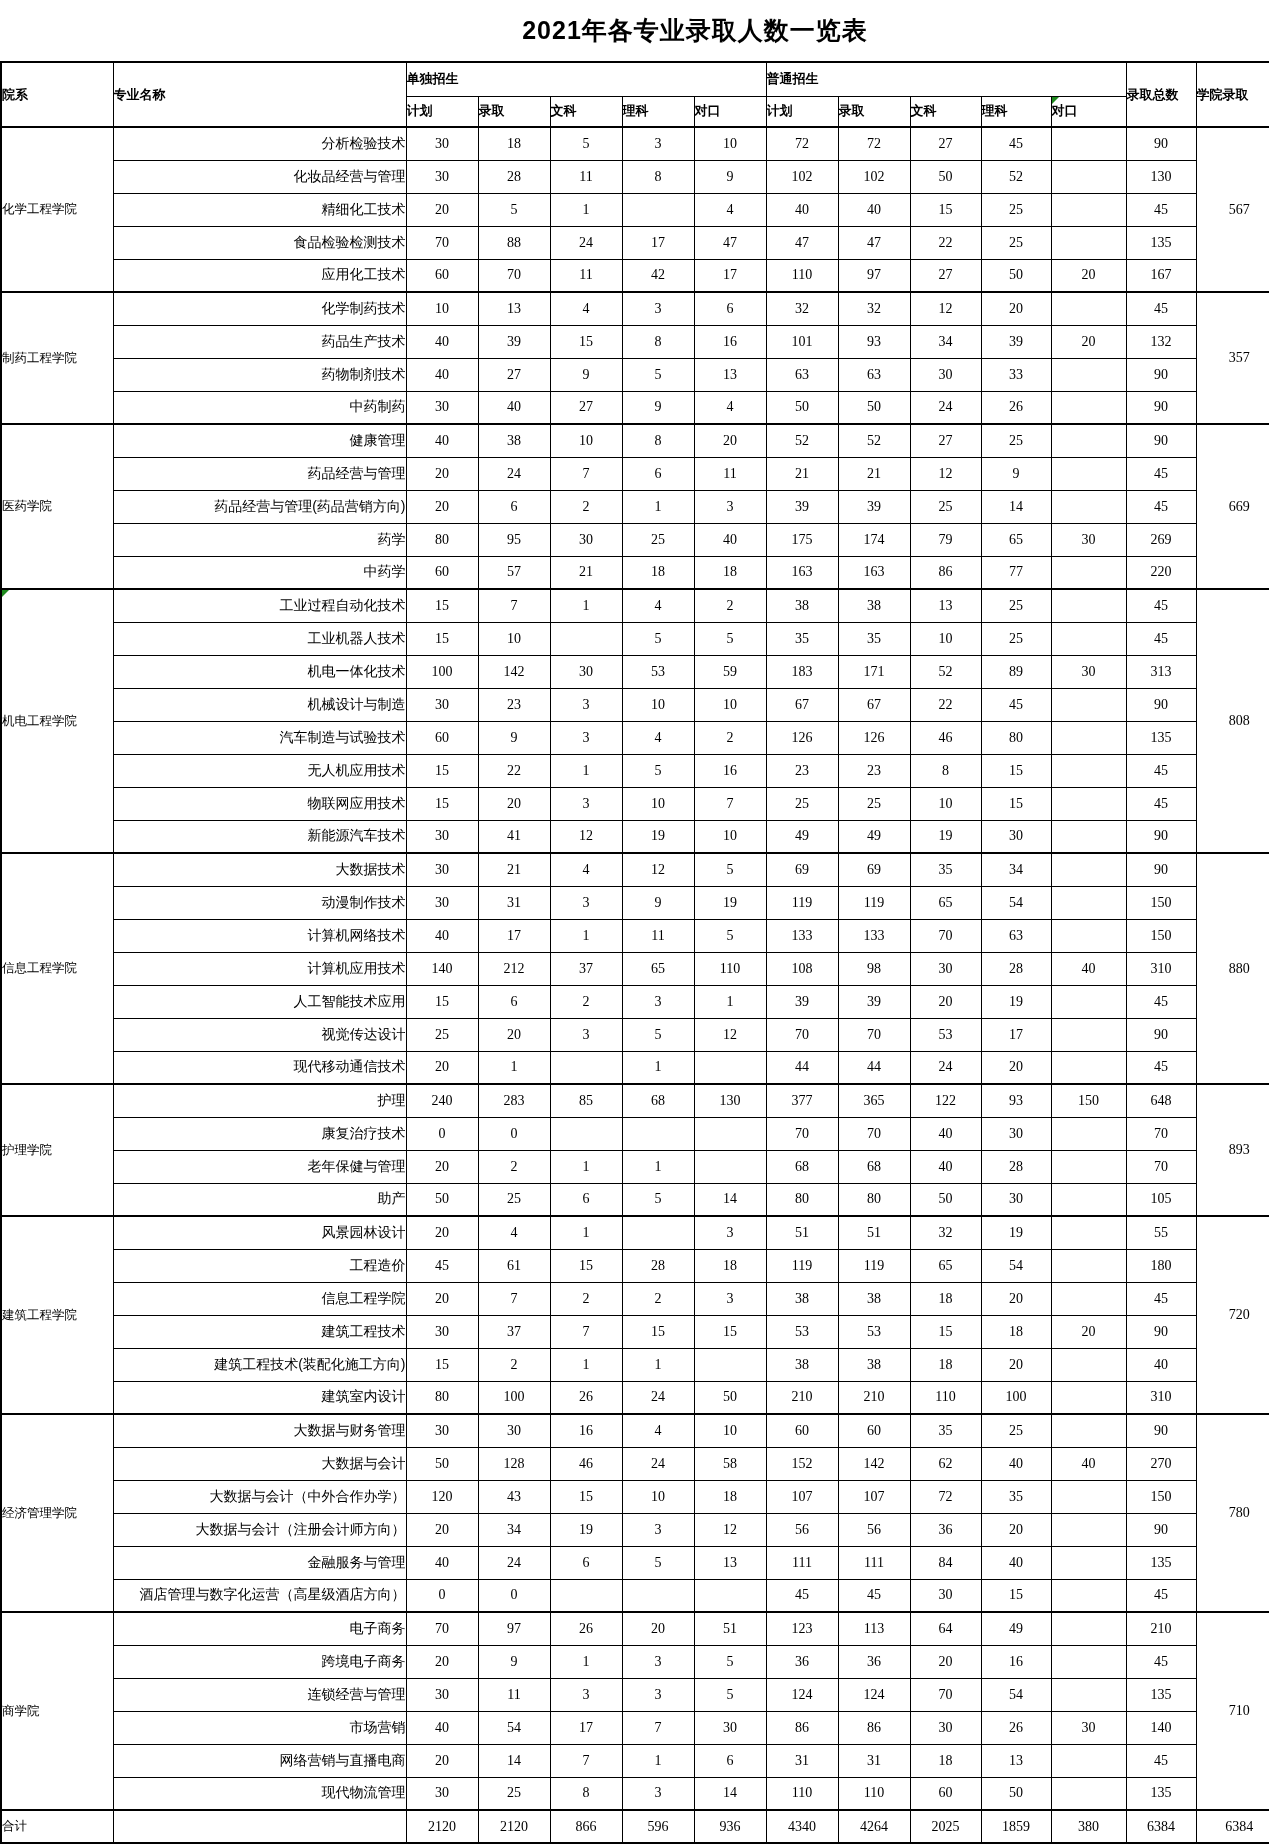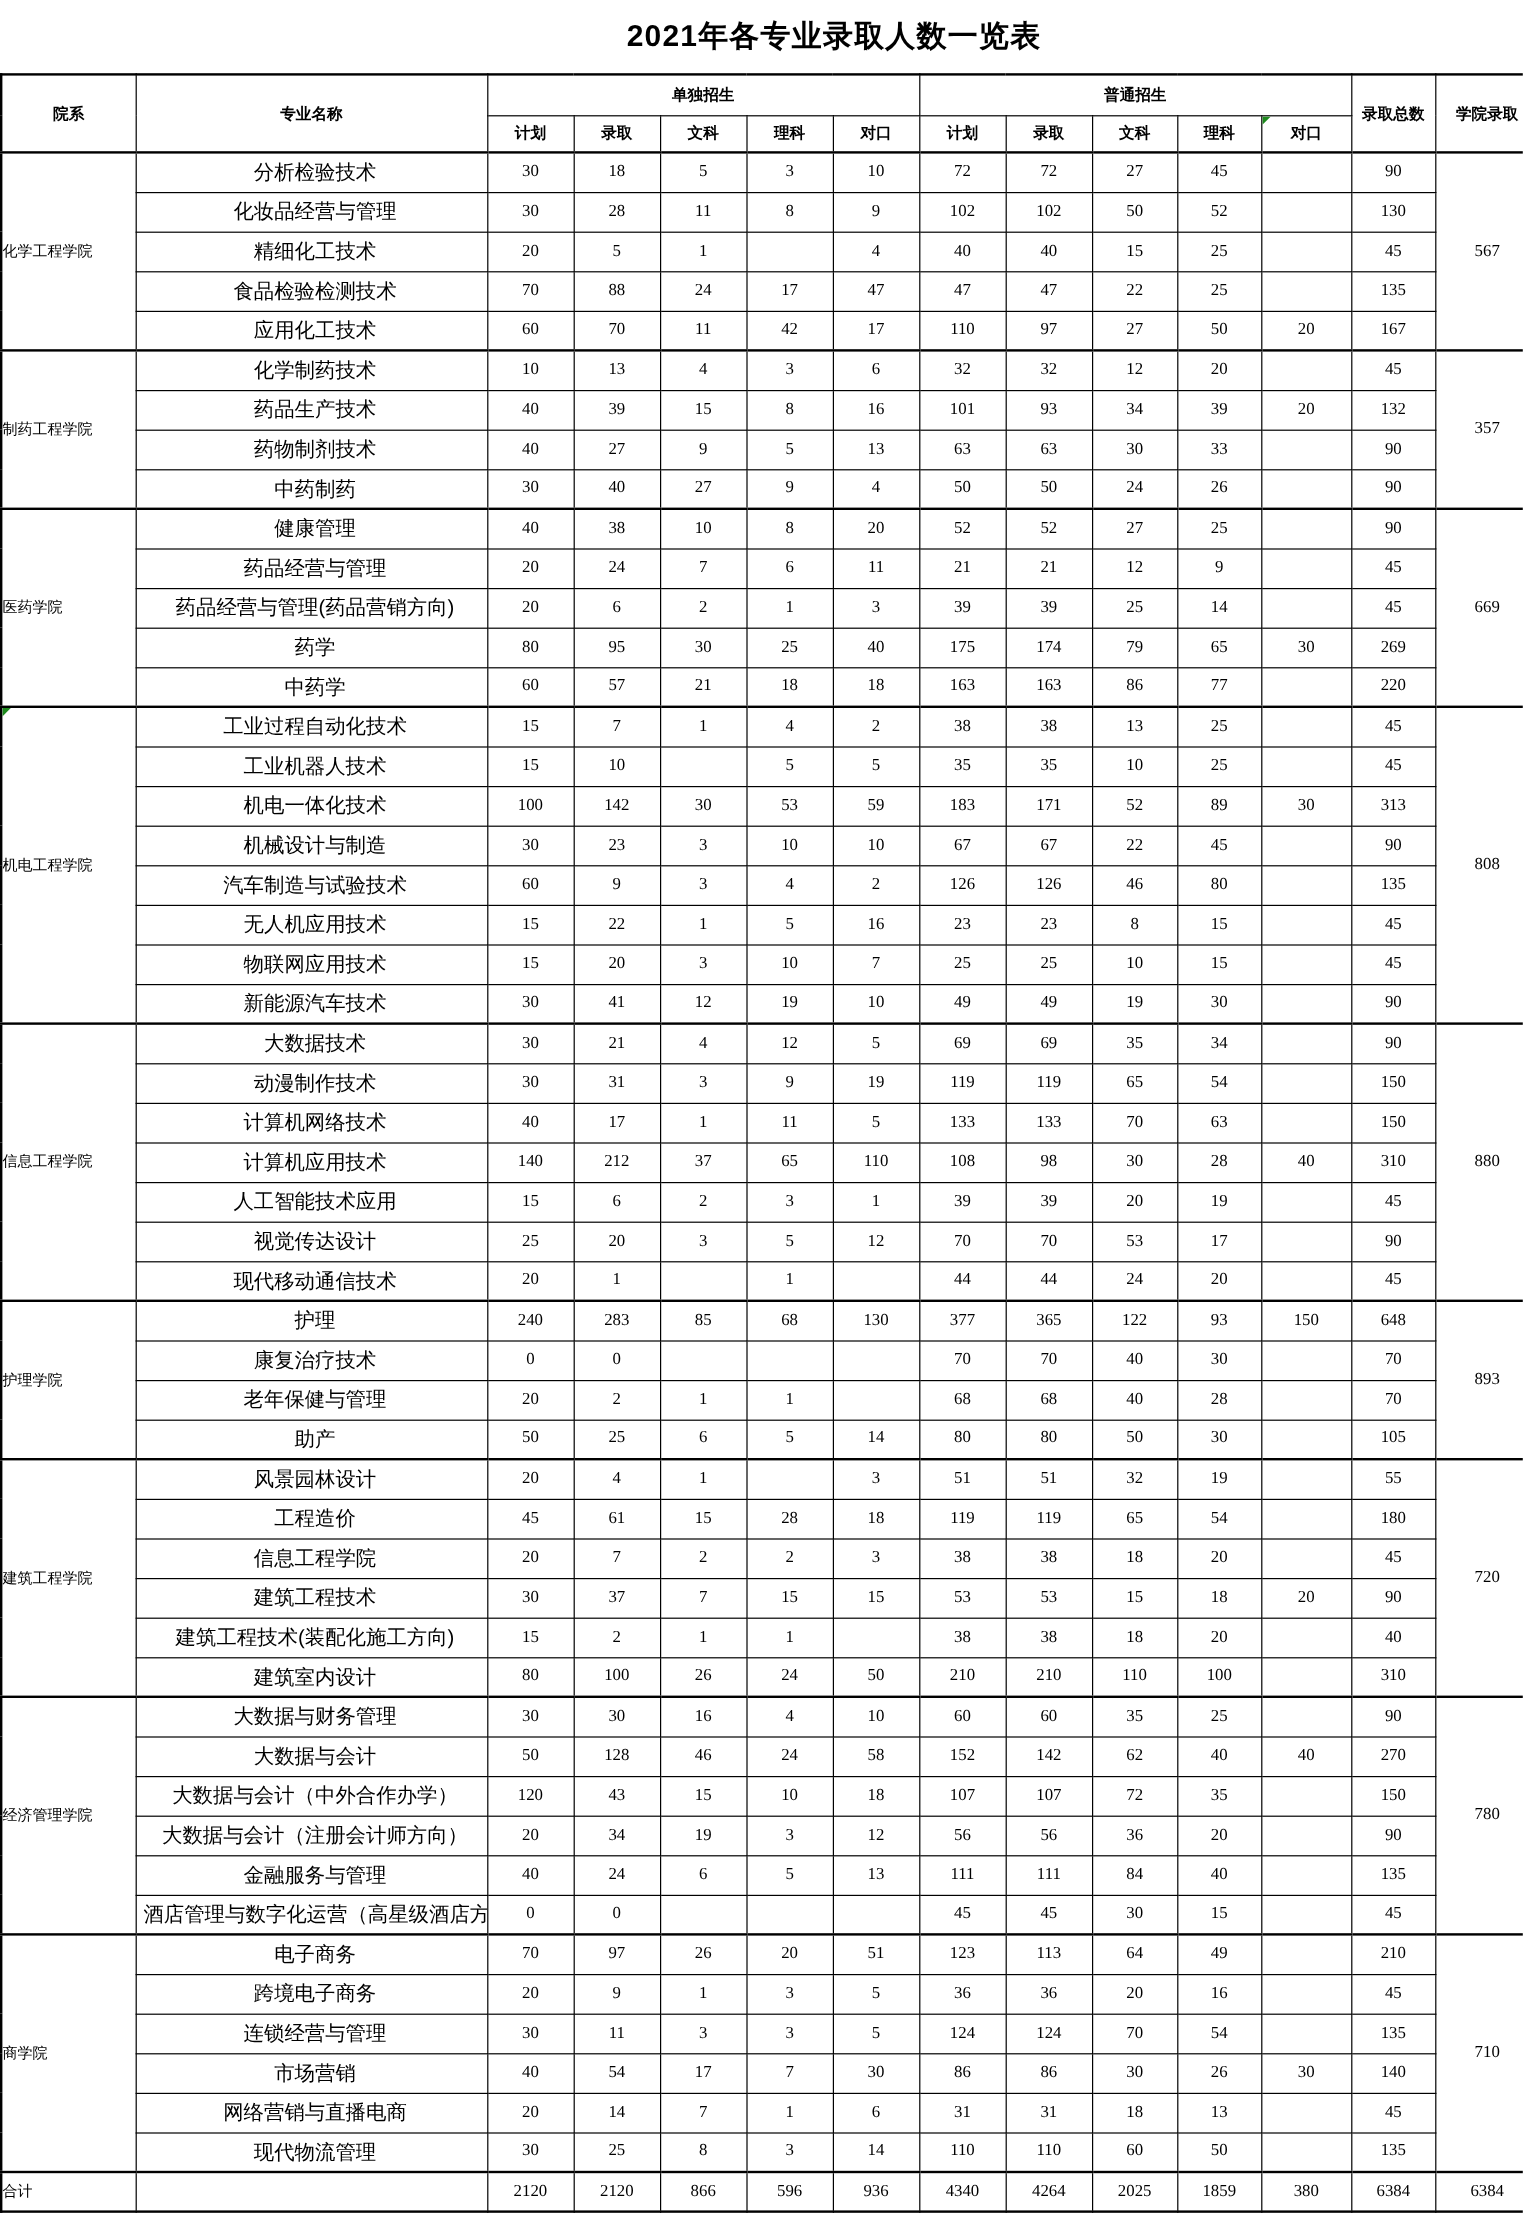--- a/index.html
+++ b/index.html
@@ -16,25 +16,25 @@
     position:absolute;top:61px;left:0;width:1282px;
     border-collapse:collapse;table-layout:fixed;background:#fff;
     border:2px solid #000;
   }
   th,td{
     border:1px solid #000;padding:0;overflow:hidden;white-space:nowrap;
     vertical-align:middle;
   }
   thead tr.hr1{height:34px;}
   thead tr.hr2{height:31px;}
-  thead th{font-weight:bold;font-size:13px;text-align:center;}
+  thead th{font-weight:bold;font-size:13px;text-align:left;}
   thead{border-bottom:2px solid #000;}
   tbody tr{height:33px;}
   td.college{text-align:left;font-size:12.5px;font-weight:normal;}
-  td.major{text-align:center;padding-left:6px;font-size:17px;}
+  td.major{text-align:right;padding-left:6px;font-size:14px;}
   td.num{
     text-align:center;font-size:14px;
     font-family:"Liberation Serif","DejaVu Serif",serif;
   }
   tr.gt > td, tr.gt > th{border-top:2px solid #000;}
   .err{position:relative;}
   .err::before{
     content:"";position:absolute;top:0;left:0;width:0;height:0;
     border-top:7px solid var(--marker,#1e8a1e);border-right:7px solid transparent;
   }

